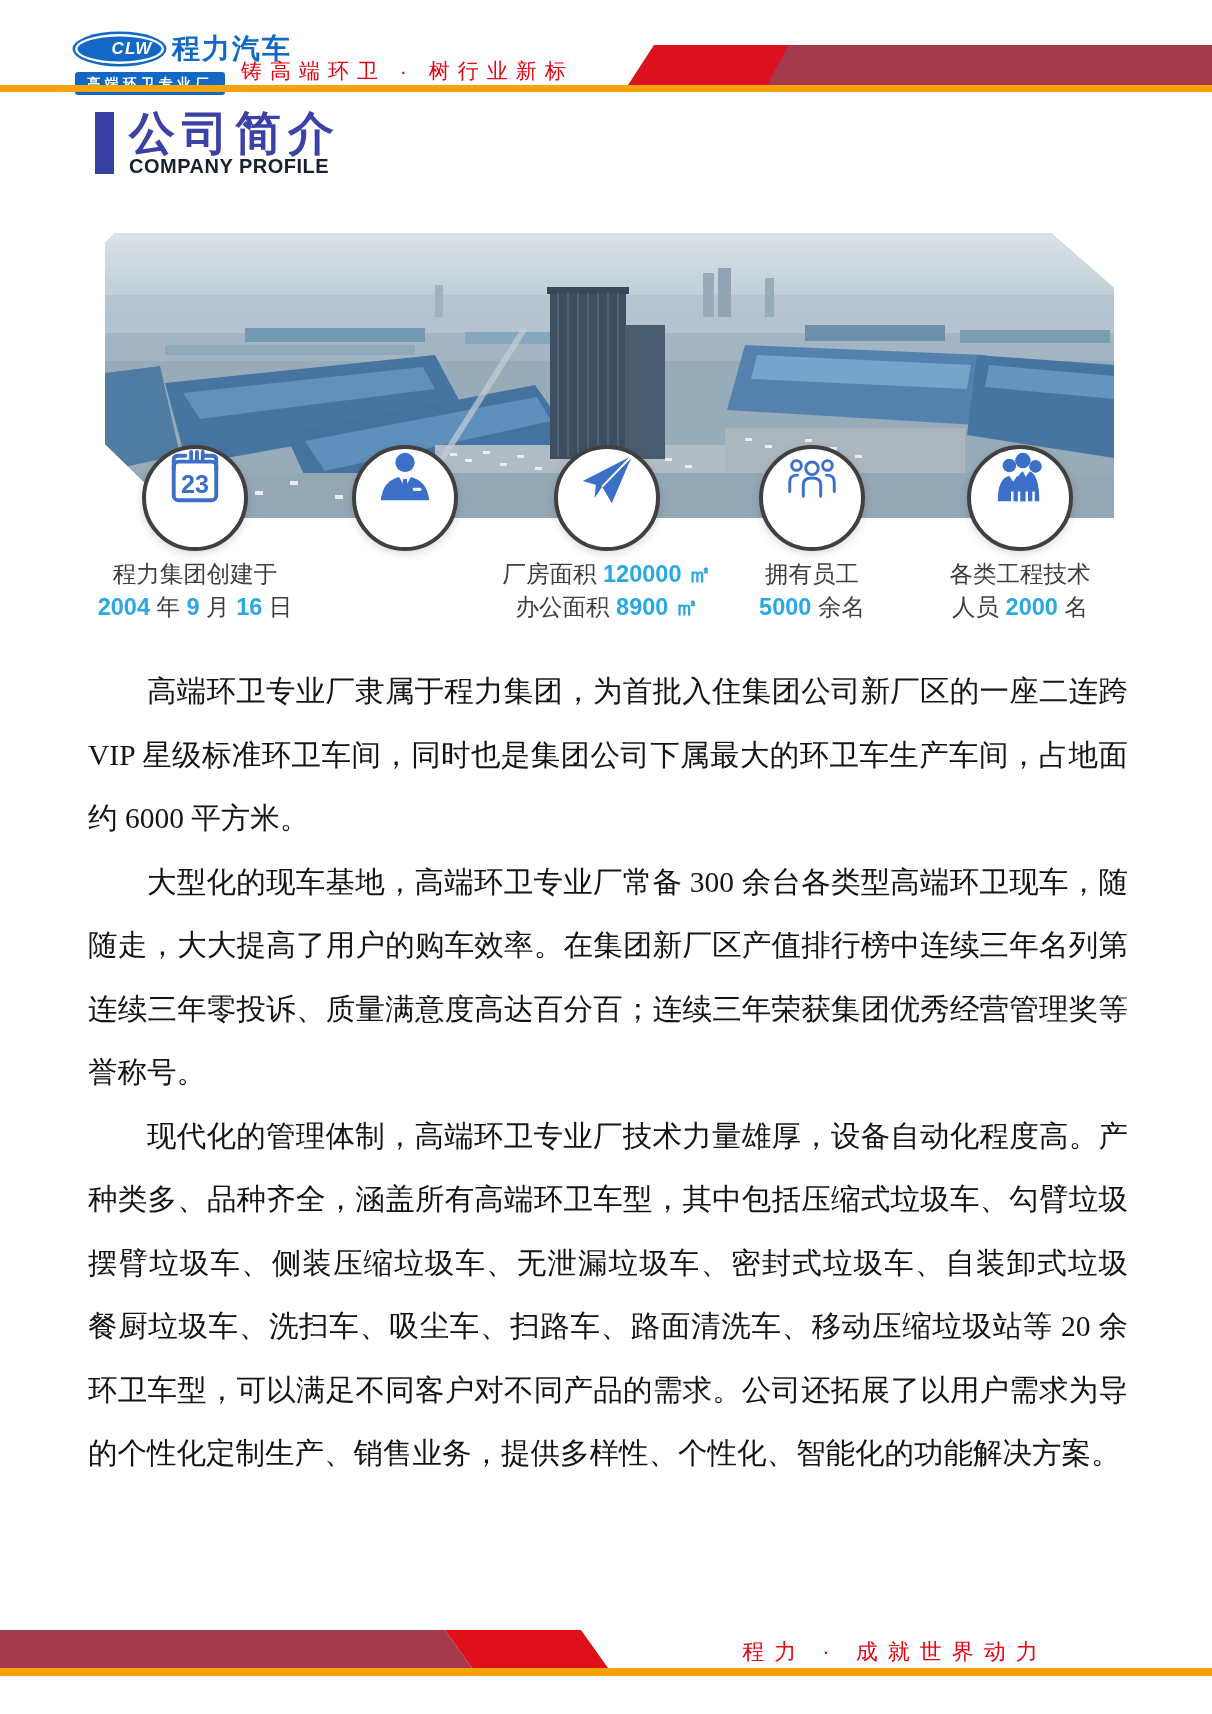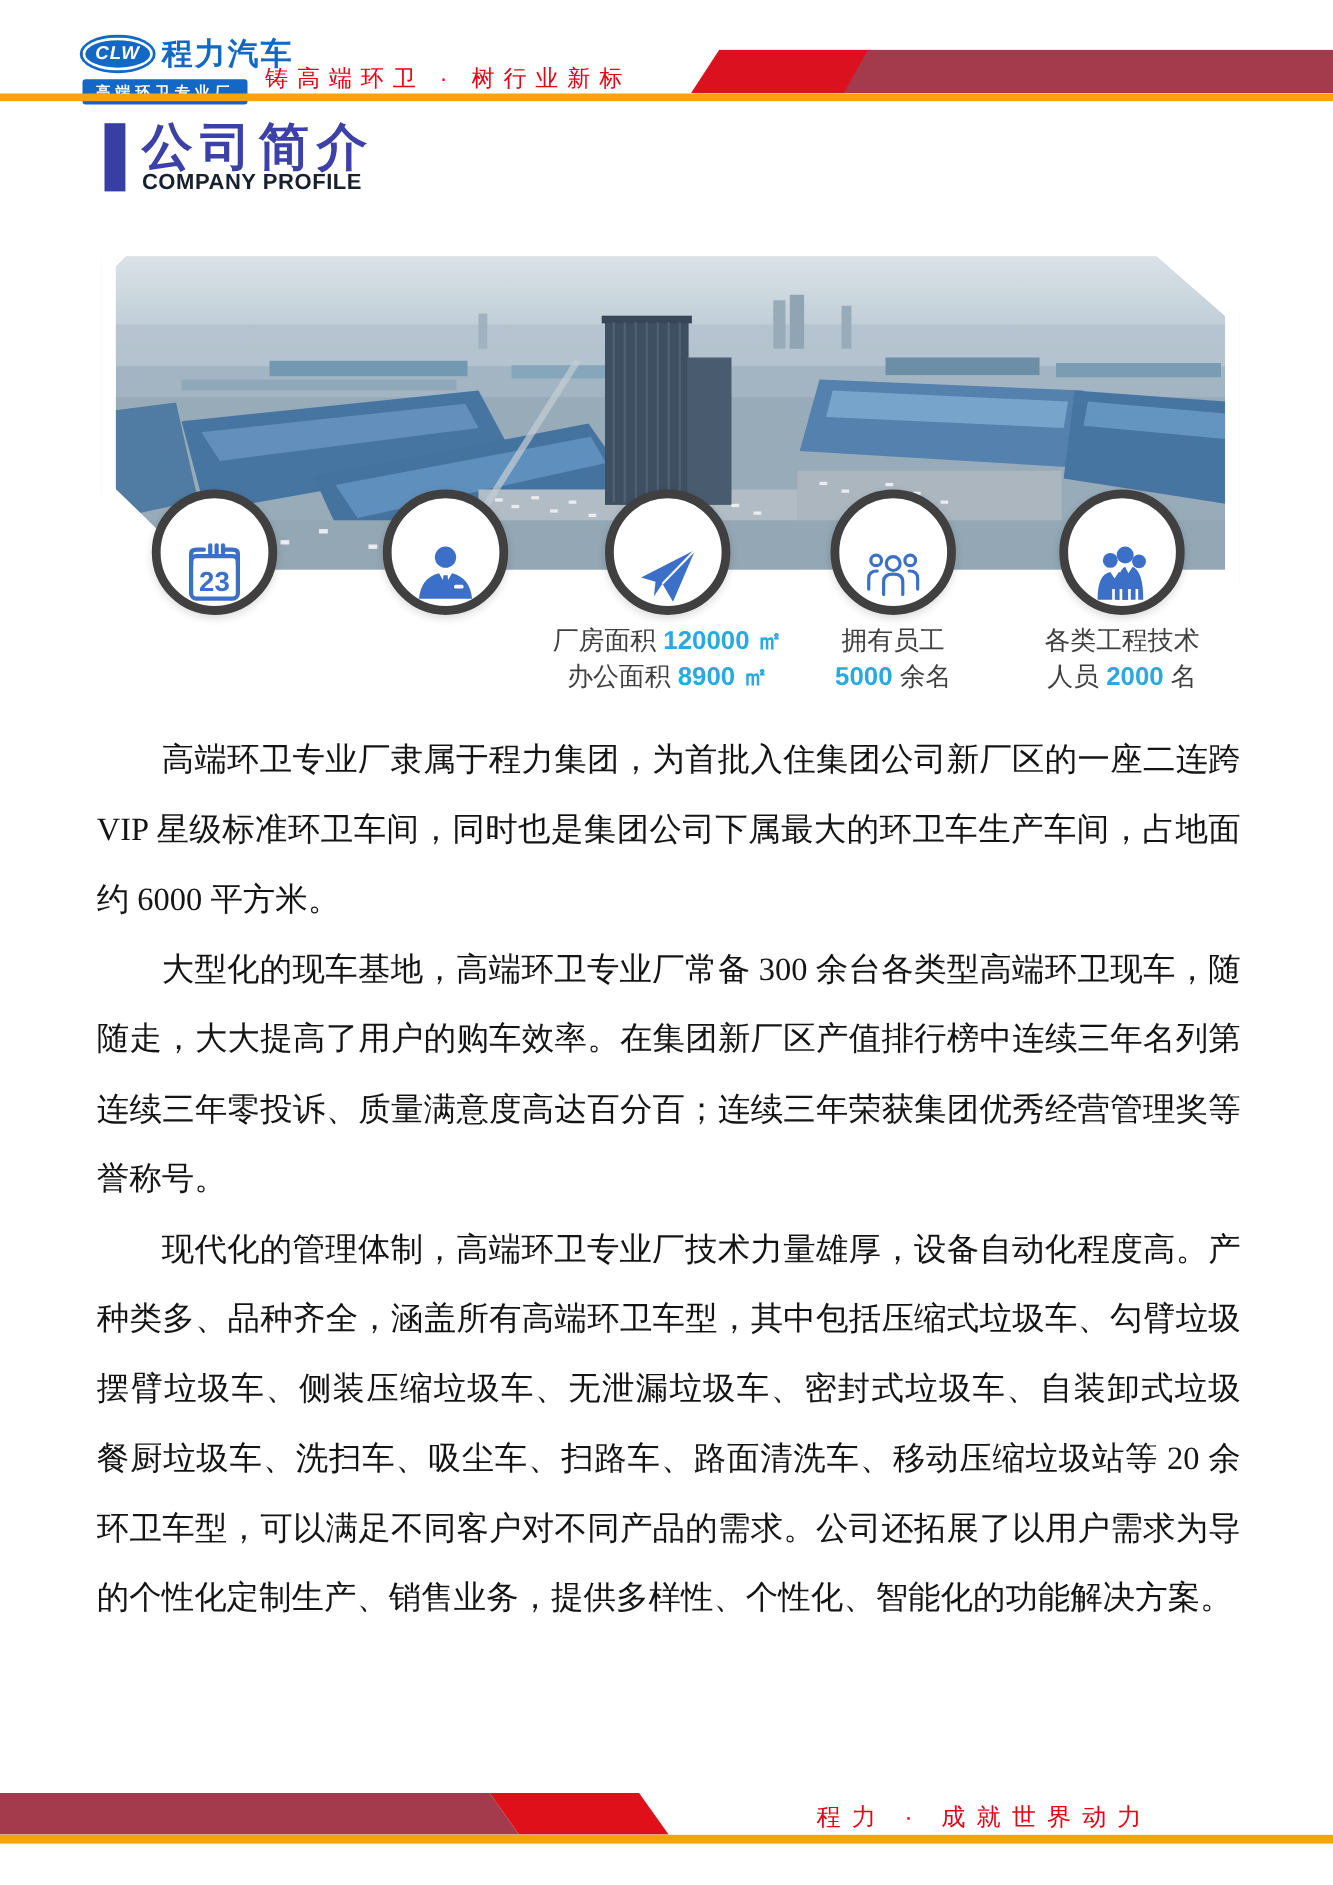--- a/index.html
+++ b/index.html
@@ -5,21 +5,21 @@
   html,body{margin:0;padding:0;background:#fff;}
   .page{position:relative;width:1212px;height:1714px;background:#fff;overflow:hidden;
         font-family:"Liberation Sans",sans-serif;}
 
   
   .logo-block{position:absolute;left:75px;top:30px;}
   .logo-top{display:flex;align-items:center;}
   .clw-oval{display:inline-flex;align-items:center;justify-content:center;
     width:64px;height:30px;border-radius:50%;background:#1268C4;color:#fff;
     font-weight:bold;font-style:italic;font-size:17px;letter-spacing:1px;
-    box-shadow:inset 0 0 0 2.5px #fff,0 0 0 2.5px #1268C4;}
+    box-shadow:inset 0 0 0 2.5px #fff,0 0 0 2.5px #1268C4;padding-left:25px;}
   .brand-name{margin-left:8px;color:#1268C4;font-weight:bold;font-size:28px;letter-spacing:2px;}
   .logo-sub{margin-top:4px;width:150px;height:23px;background:#1268C4;color:#fff;
     font-size:13.5px;font-weight:bold;letter-spacing:4.5px;display:flex;align-items:center;
     justify-content:center;border-radius:3px;}
   .hdr-slogan{position:absolute;left:241px;top:57px;color:#E60012;font-size:21px;
     letter-spacing:8px;white-space:nowrap;}
   .hdr-red{position:absolute;left:620px;top:45px;width:172px;height:40px;background:#DC1120;
     clip-path:polygon(34px 0,172px 0,148px 40px,8px 40px);}
   .hdr-maroon{position:absolute;left:755px;top:45px;width:457px;height:40px;background:#A43B4C;
     clip-path:polygon(34px 0,457px 0,457px 40px,12px 40px);}
@@ -38,22 +38,22 @@
   .photo-wrap{position:absolute;left:92px;top:220px;width:1035px;height:311px;background:#fff;
     clip-path:polygon(0 14px,14px 0,964px 0,1035px 62px,1035px 311px,84px 311px,0 228px);
     filter:drop-shadow(0 5px 9px rgba(110,120,135,.5));}
   .photo{position:absolute;left:105px;top:233px;width:1009px;height:285px;
     clip-path:polygon(0 10px,10px 0,946px 0,1009px 55px,1009px 285px,76px 285px,0 211px);}
   .photo svg{display:block;}
 
   
   .stat-col{position:absolute;top:445px;width:230px;text-align:center;}
   .stat-circle{width:98px;height:98px;margin:0 auto;border-radius:50%;background:#fff;
-    border:8px solid #404040;box-shadow:0 3px 8px rgba(0,0,0,.14);
-    display:flex;align-items:flex-end;justify-content:center;}
+    border:4px solid #404040;box-shadow:0 3px 8px rgba(0,0,0,.14);
+    display:flex;align-items:flex-start;justify-content:center;}
   .stat-text{margin-top:7px;}
   .stat-line{white-space:nowrap;font-size:23.5px;color:#3F3F3F;line-height:33px;}
   .stat-line .accent{color:#29A9E2;font-weight:bold;}
 
   
   .body-text{position:absolute;left:88px;top:660px;width:1040px;
     font-family:"Liberation Serif",serif;color:#141414;}
   .para-line{height:63.5px;line-height:63.5px;font-size:29.5px;white-space:nowrap;
     text-align:justify;}
   .para-line.fill{text-align-last:justify;white-space:normal;height:63.5px;overflow:hidden;}
@@ -166,20 +166,24 @@
           <rect x="8" y="13" width="44" height="40" rx="5"></rect>
           <path d="M8,21 V11 Q8,7 13,7 H20" fill="none"></path>
           <path d="M52,21 V11 Q52,7 47,7 H40" fill="none"></path>
           <line x1="26" y1="3" x2="26" y2="10"></line>
             <line x1="32" y1="3" x2="32" y2="10"></line>
             <line x1="38" y1="3" x2="38" y2="10"></line>
         </g>
         <text x="30" y="46" text-anchor="middle" font-size="26" font-weight="bold" fill="#3B6FC8" font-family="Liberation Sans, sans-serif">23</text>
       </svg>
     </div>
+    <div class="stat-text">
+        <div class="stat-line"><span>程力集团创建于</span></div>
+        <div class="stat-line"><span class="accent">2004</span><span> 年 </span><span class="accent">9</span><span> 月 </span><span class="accent">16</span><span> 日</span></div>
+      </div>
   </div>
 
   <div class="stat-col" style="left:290px">
     <div class="stat-circle">
       <svg width="58" height="58" viewBox="0 0 60 60">
         <circle cx="30" cy="14" r="10" fill="#3B6FC8"></circle>
         <path d="M5,53 Q7,33 24,29 L30,36 L36,29 Q53,33 55,53 Z" fill="#3B6FC8"></path>
         <polygon points="24,29 36,29 30,40" fill="#FFFFFF"></polygon>
         <polygon points="28,31 32,31 33,44 30,51 27,44" fill="#3B6FC8"></polygon>
         <rect x="38" y="40" width="9" height="3.5" rx="1.5" fill="#FFFFFF"></rect>

